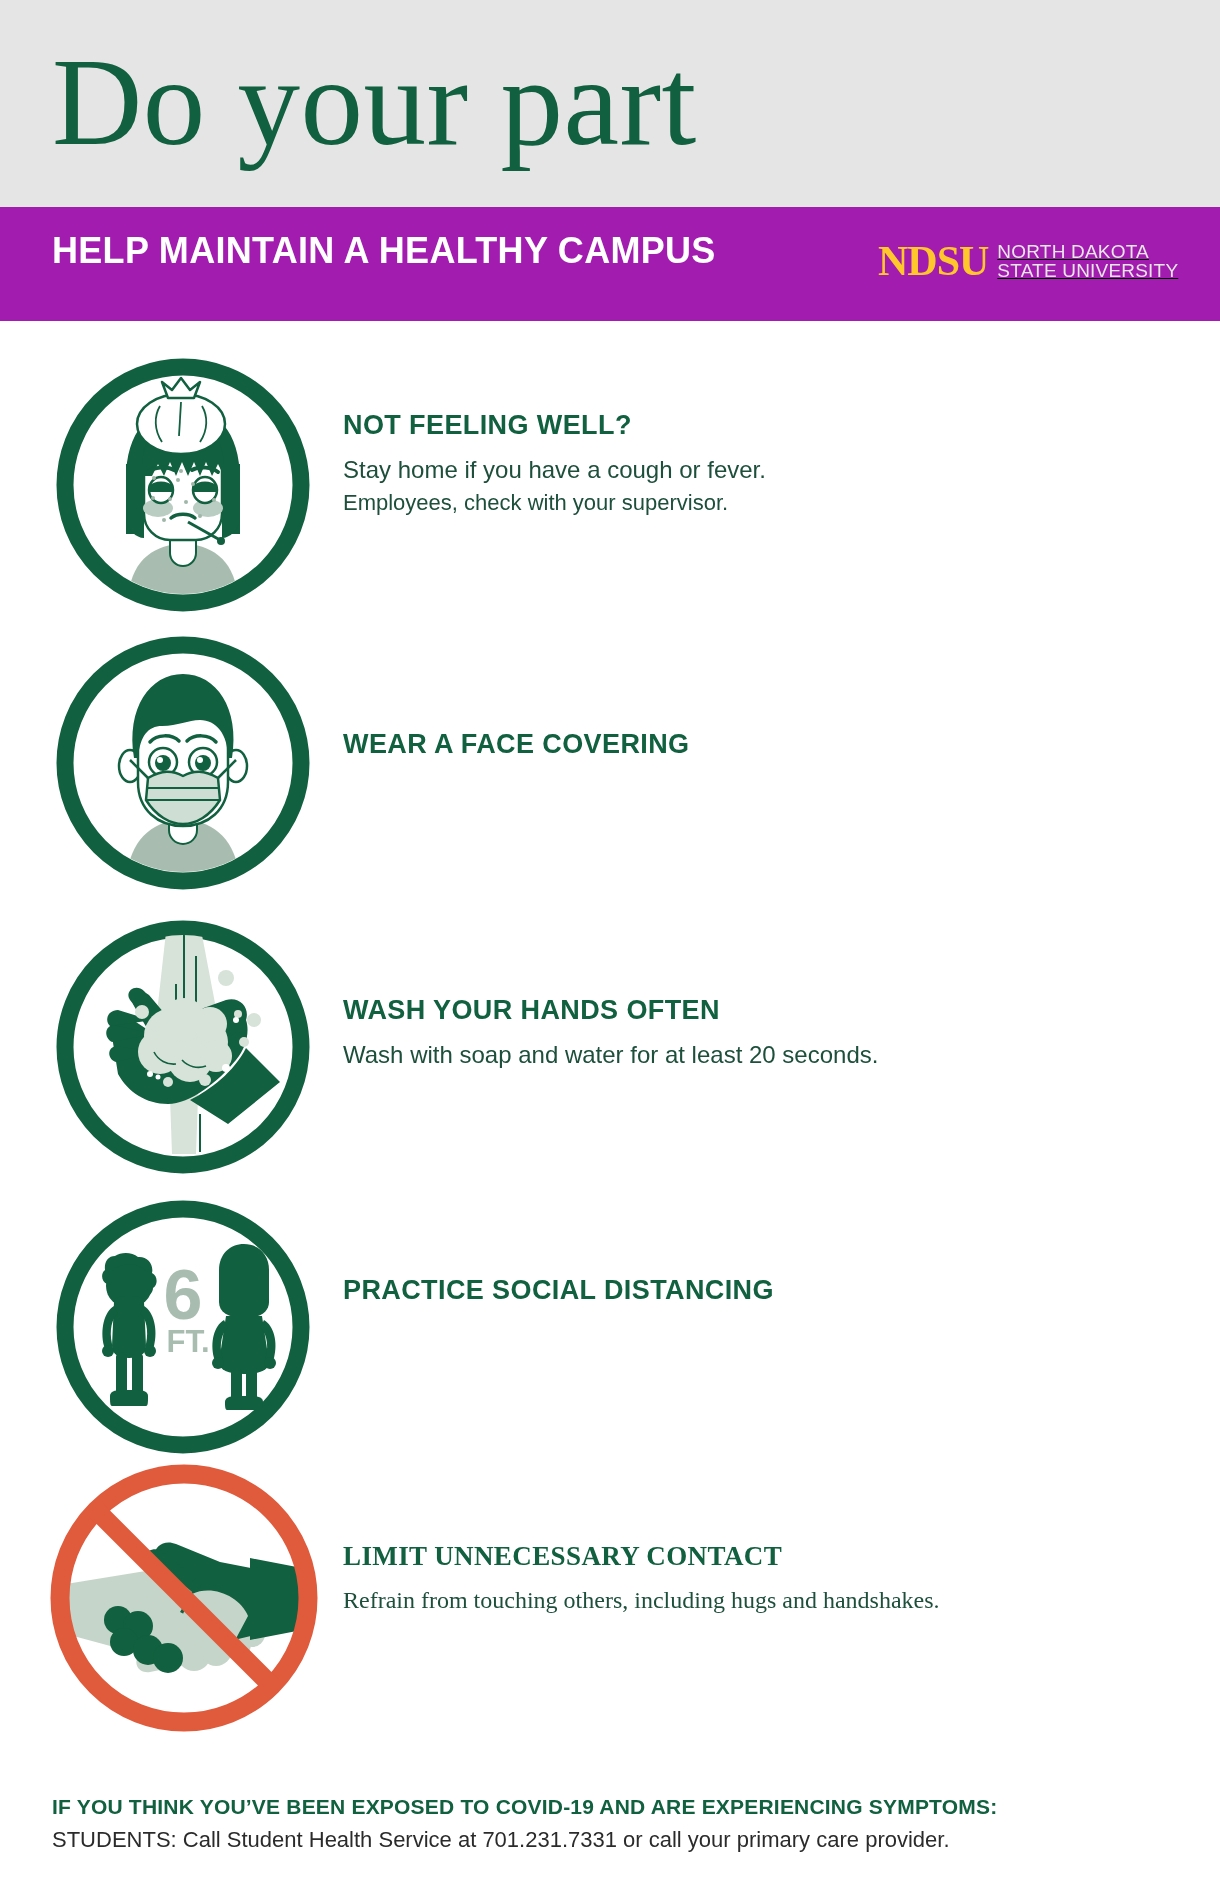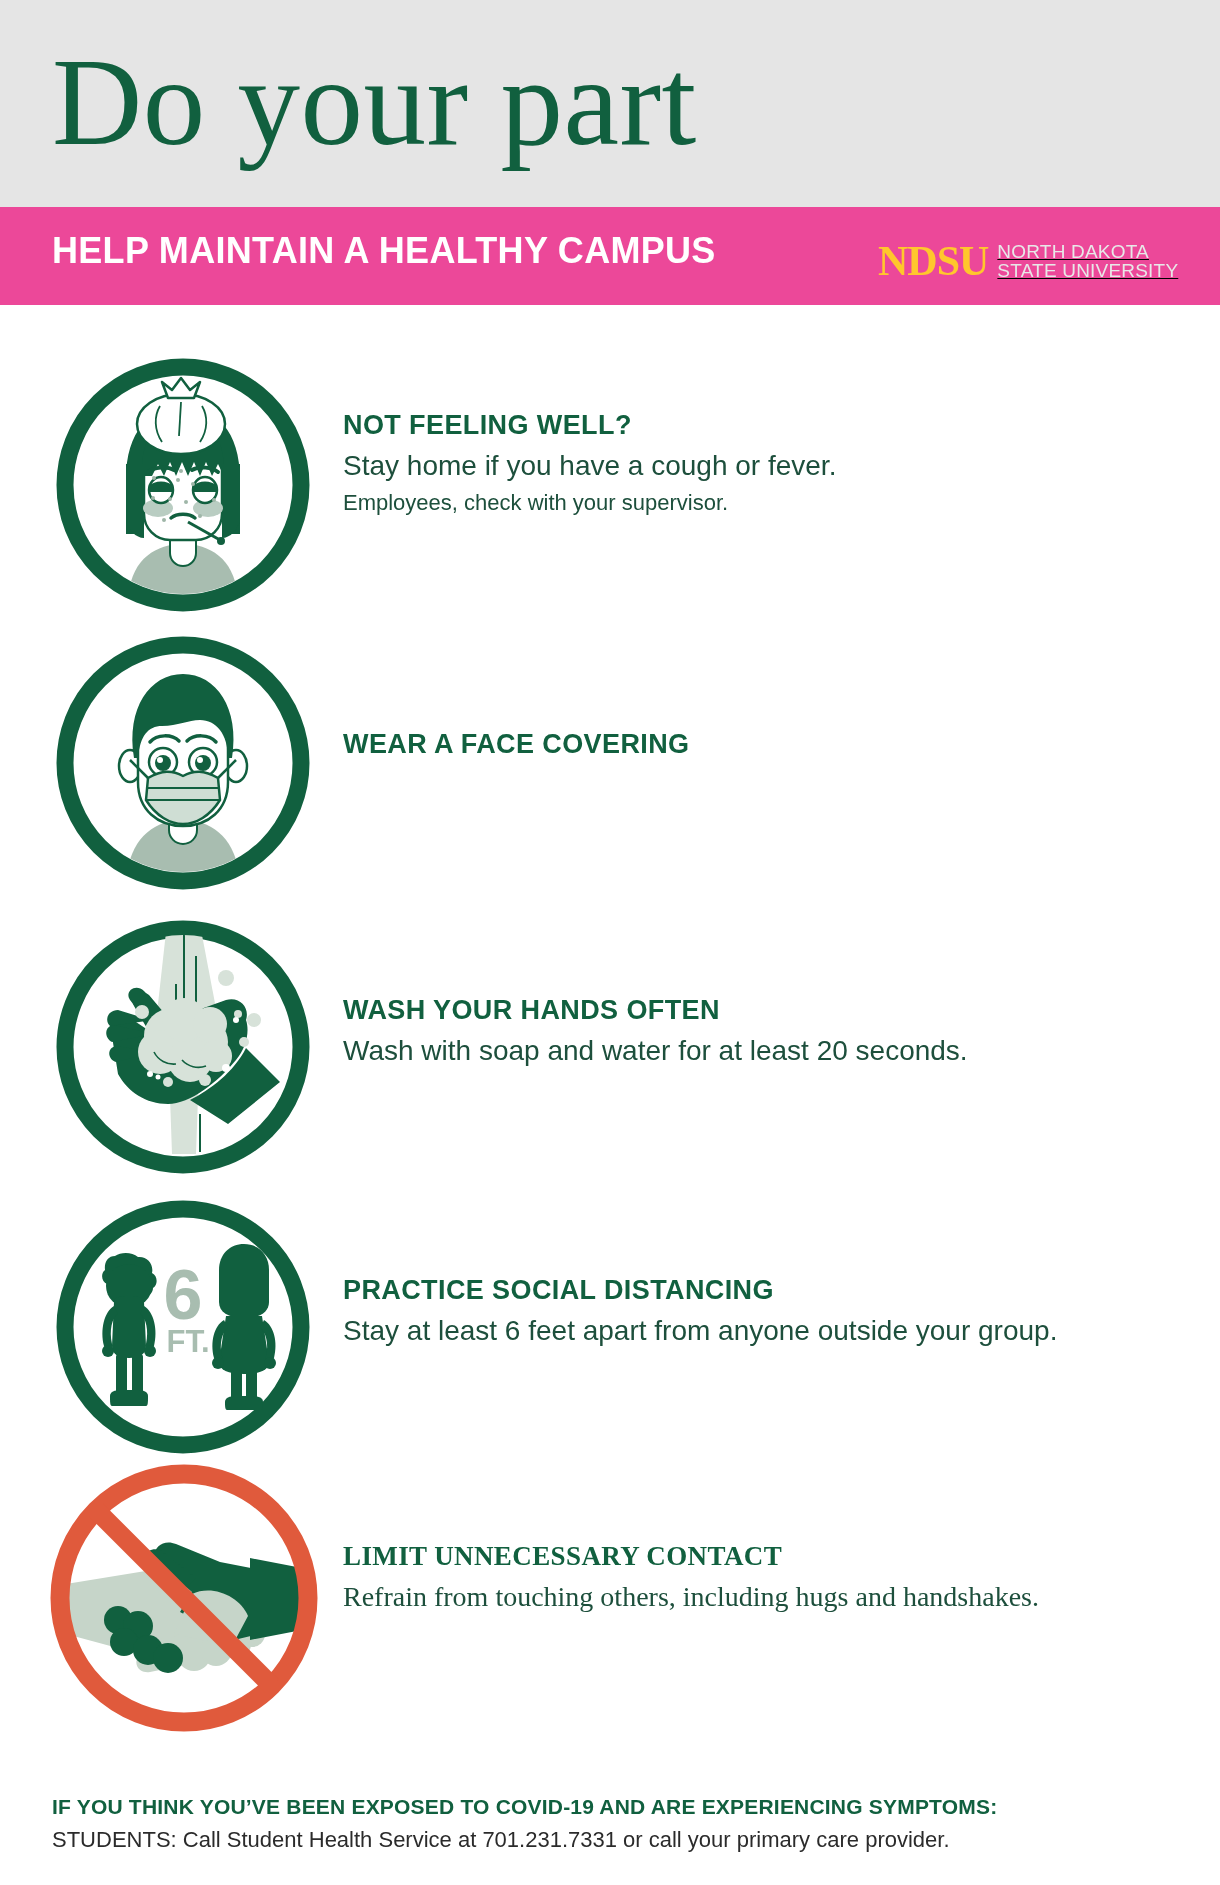--- a/index.html
+++ b/index.html
@@ -35,22 +35,22 @@
     color: #11603f;
     letter-spacing: 0.5px;
     white-space: nowrap;
   }
 
   
   .green-band {
     position: absolute;
     left: 0; top: 207px;
     width: 1220px;
-    height: 98px;
-    background: #ec4899;
+    height: 114px;
+    background: #a21caf;
   }
   .subtitle {
     position: absolute;
     left: 52px;
     top: 23px;
     font-size: 36px;
     font-weight: bold;
     color: #ffffff;
     letter-spacing: 0.3px;
     white-space: nowrap;
@@ -106,24 +106,24 @@
   }
   .item-title {
     font-size: 27px;
     font-weight: bold;
     color: #11603f;
     letter-spacing: 0.4px;
     line-height: 1.25;
     white-space: nowrap;
   }
   .item-desc {
-    font-size: 28px;
+    font-size: 24px;
     color: #1d4f3c;
     line-height: 1.32;
-    margin-top: 5px;
+    margin-top: 11px;
     white-space: nowrap;
   }
   .item-note {
     font-size: 22px;
     color: #1d4f3c;
     line-height: 1.3;
     margin-top: 4px;
     white-space: nowrap;
   }
 
@@ -362,21 +362,20 @@
           <path d="M175 208 C175 204 179 202 187 202 L194 202 L194 216 L177 216 C175 216 175 212 175 208 Z"></path>
           <path d="M213 208 C213 204 209 202 201 202 L194 202 L194 216 L211 216 C213 216 213 212 213 208 Z"></path>
         </g>
 
         <text x="133" y="125" text-anchor="middle" font-family="Liberation Sans, sans-serif" font-size="70" font-weight="bold" fill="#a8bdb0">6</text>
         <text x="138" y="158" text-anchor="middle" font-family="Liberation Sans, sans-serif" font-size="31" font-weight="bold" fill="#a8bdb0">FT.</text>
       </svg>
     </div>
     <div class="text-block" style="top:80px;">
       <div class="item-title">PRACTICE SOCIAL DISTANCING</div>
-      <div class="item-desc">Stay at least 6 feet apart from anyone outside your group.</div>
     </div>
   </div>
 
   <div class="row" style="top:1458px;">
     <div class="icon-wrap" style="left:44px; width:280px; height:280px;">
       <svg viewBox="0 0 280 280" style="width:280px;height:280px;" xmlns="http://www.w3.org/2000/svg">
 
         <g>
 
           <path d="M22 126 L120 110 L176 140 L160 182 L96 196 L22 176 Z" fill="#c6d5c9"></path>

